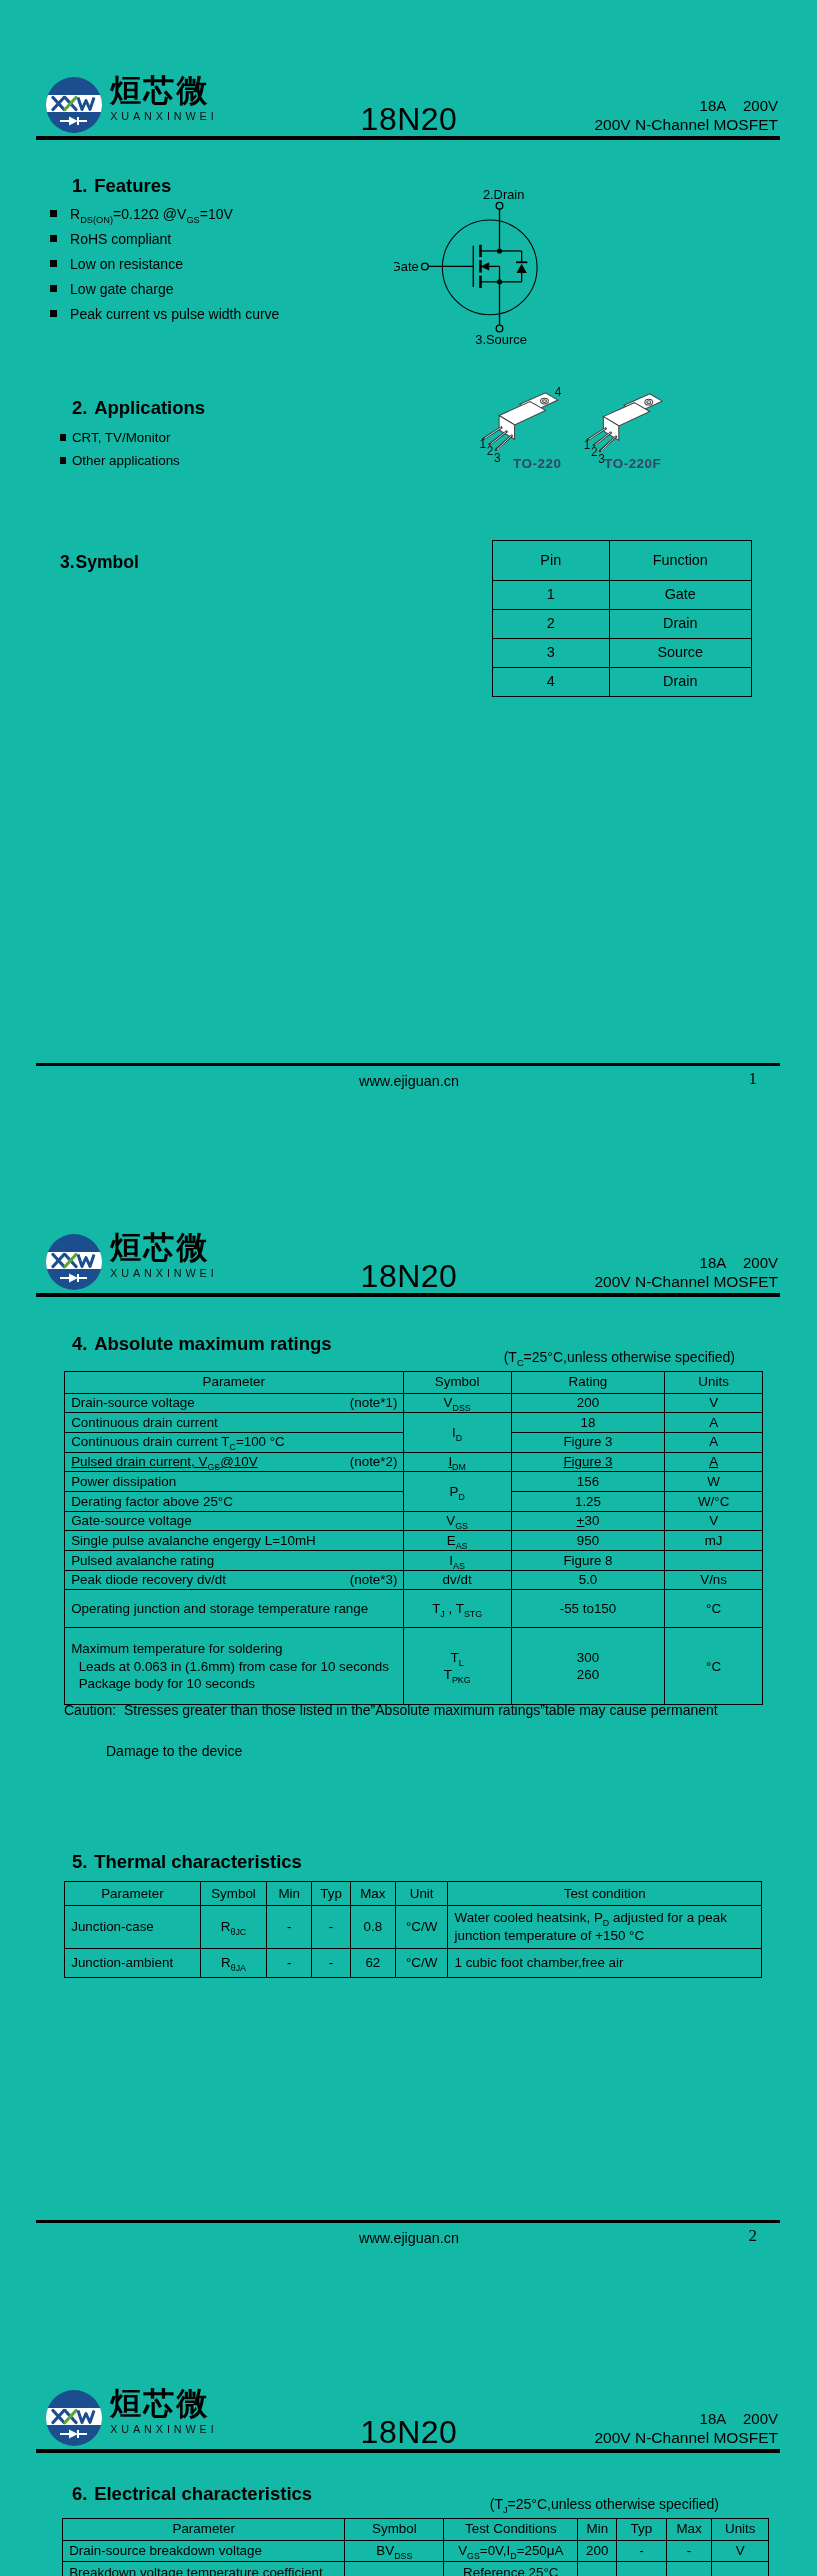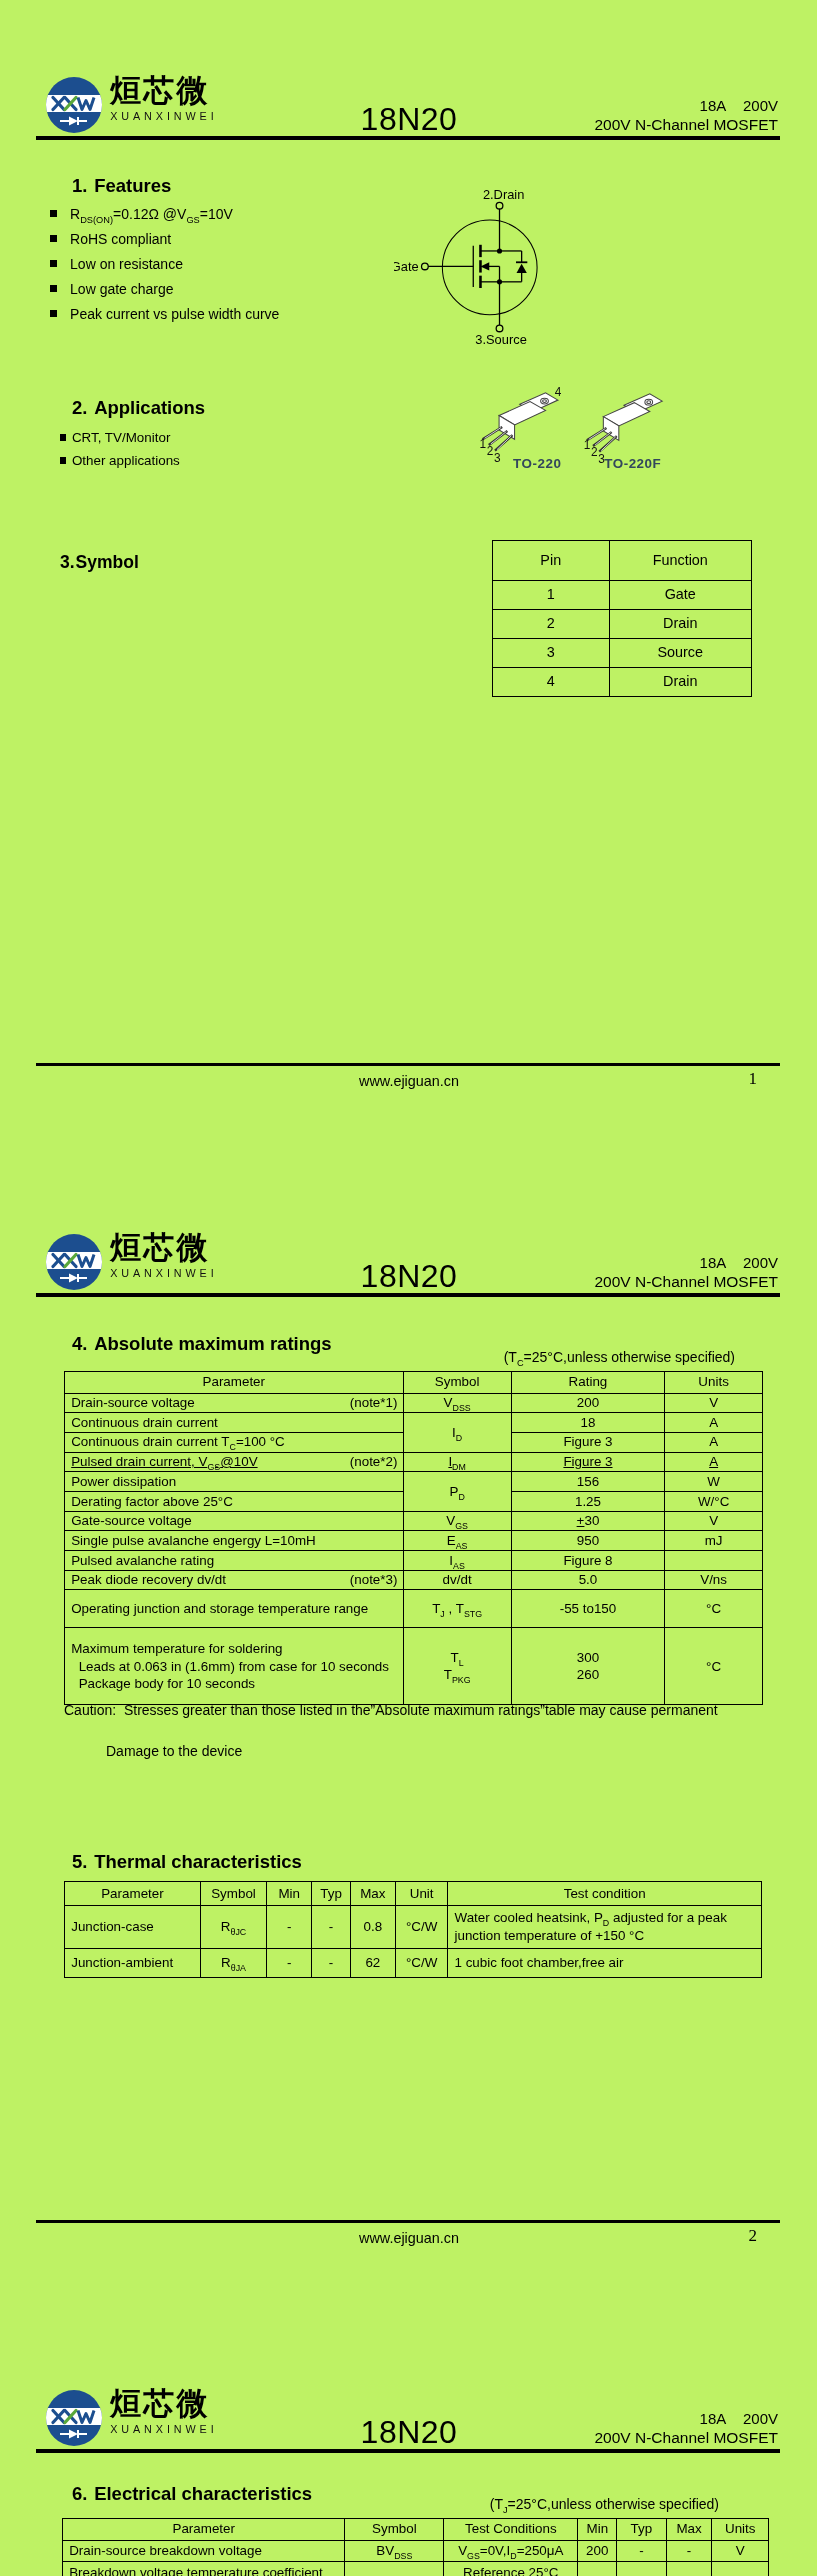--- a/index.html
+++ b/index.html
@@ -1,18 +1,18 @@
 <!DOCTYPE html>
 <html style="font-size:8.2px"><head>
 <meta charset="utf-8">
 <style>
   html,body{margin:0;padding:0;background:#e8e8e8;}
   .doc{position:relative;width:818px;height:3470px;background:#ffffff;
        font-family:"Liberation Sans",sans-serif;color:#000;}
-  .page{position:absolute;left:0;width:818px;height:1157px;overflow:hidden;background:#bef264;}
+  .page{position:absolute;left:0;width:818px;height:1157px;overflow:hidden;background:#14b8a6;}
   #p1{top:0;} #p2{top:1157px;} #p3{top:2313px;}
 
   
   .hlogo{position:absolute;left:44px;top:75px;display:flex;align-items:flex-start;}
   .embl{width:60px;height:60px;}
   .ltxt{margin-left:6.2px;}
   .lcn{font-size:31px;font-weight:bold;line-height:1.05;letter-spacing:2.1px;white-space:nowrap;}
   .len{font-size:10.8px;letter-spacing:3.9px;margin-top:2.6px;color:#111;white-space:nowrap;}
   .hpart{position:absolute;left:0;right:0;top:101px;text-align:center;font-size:32px;letter-spacing:0.5px;}
   .hright{position:absolute;right:40px;top:97px;text-align:right;}

